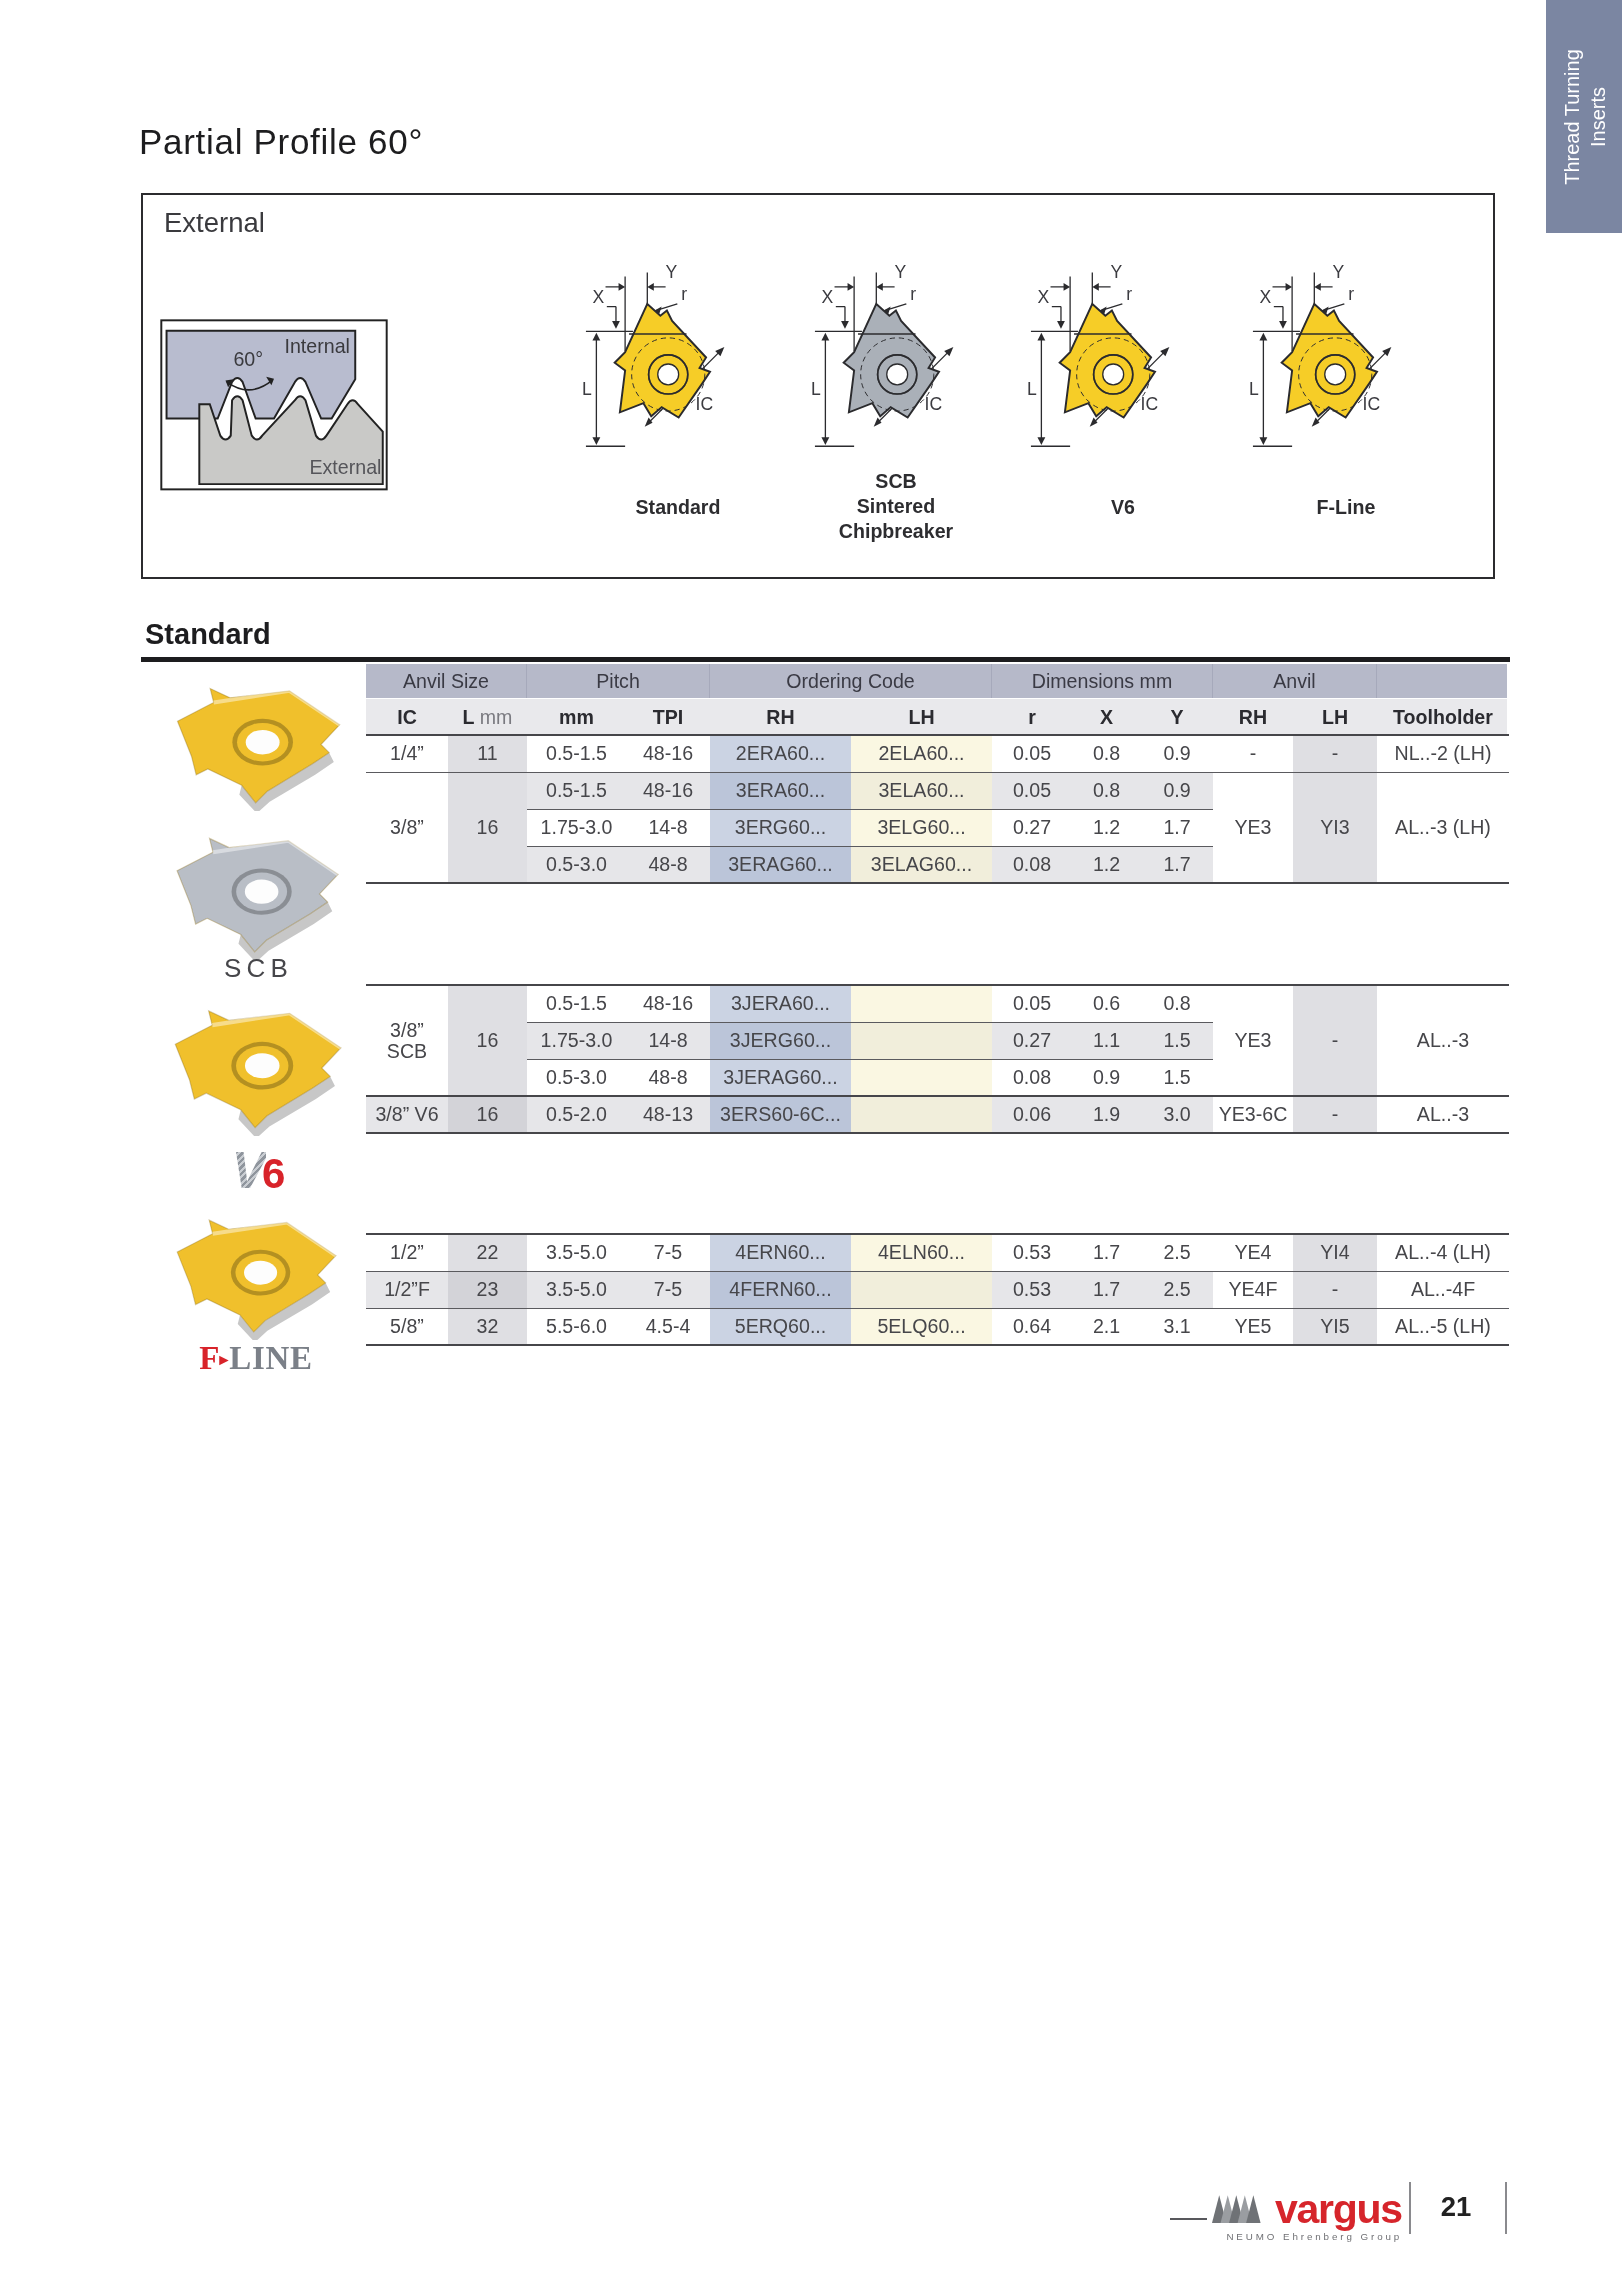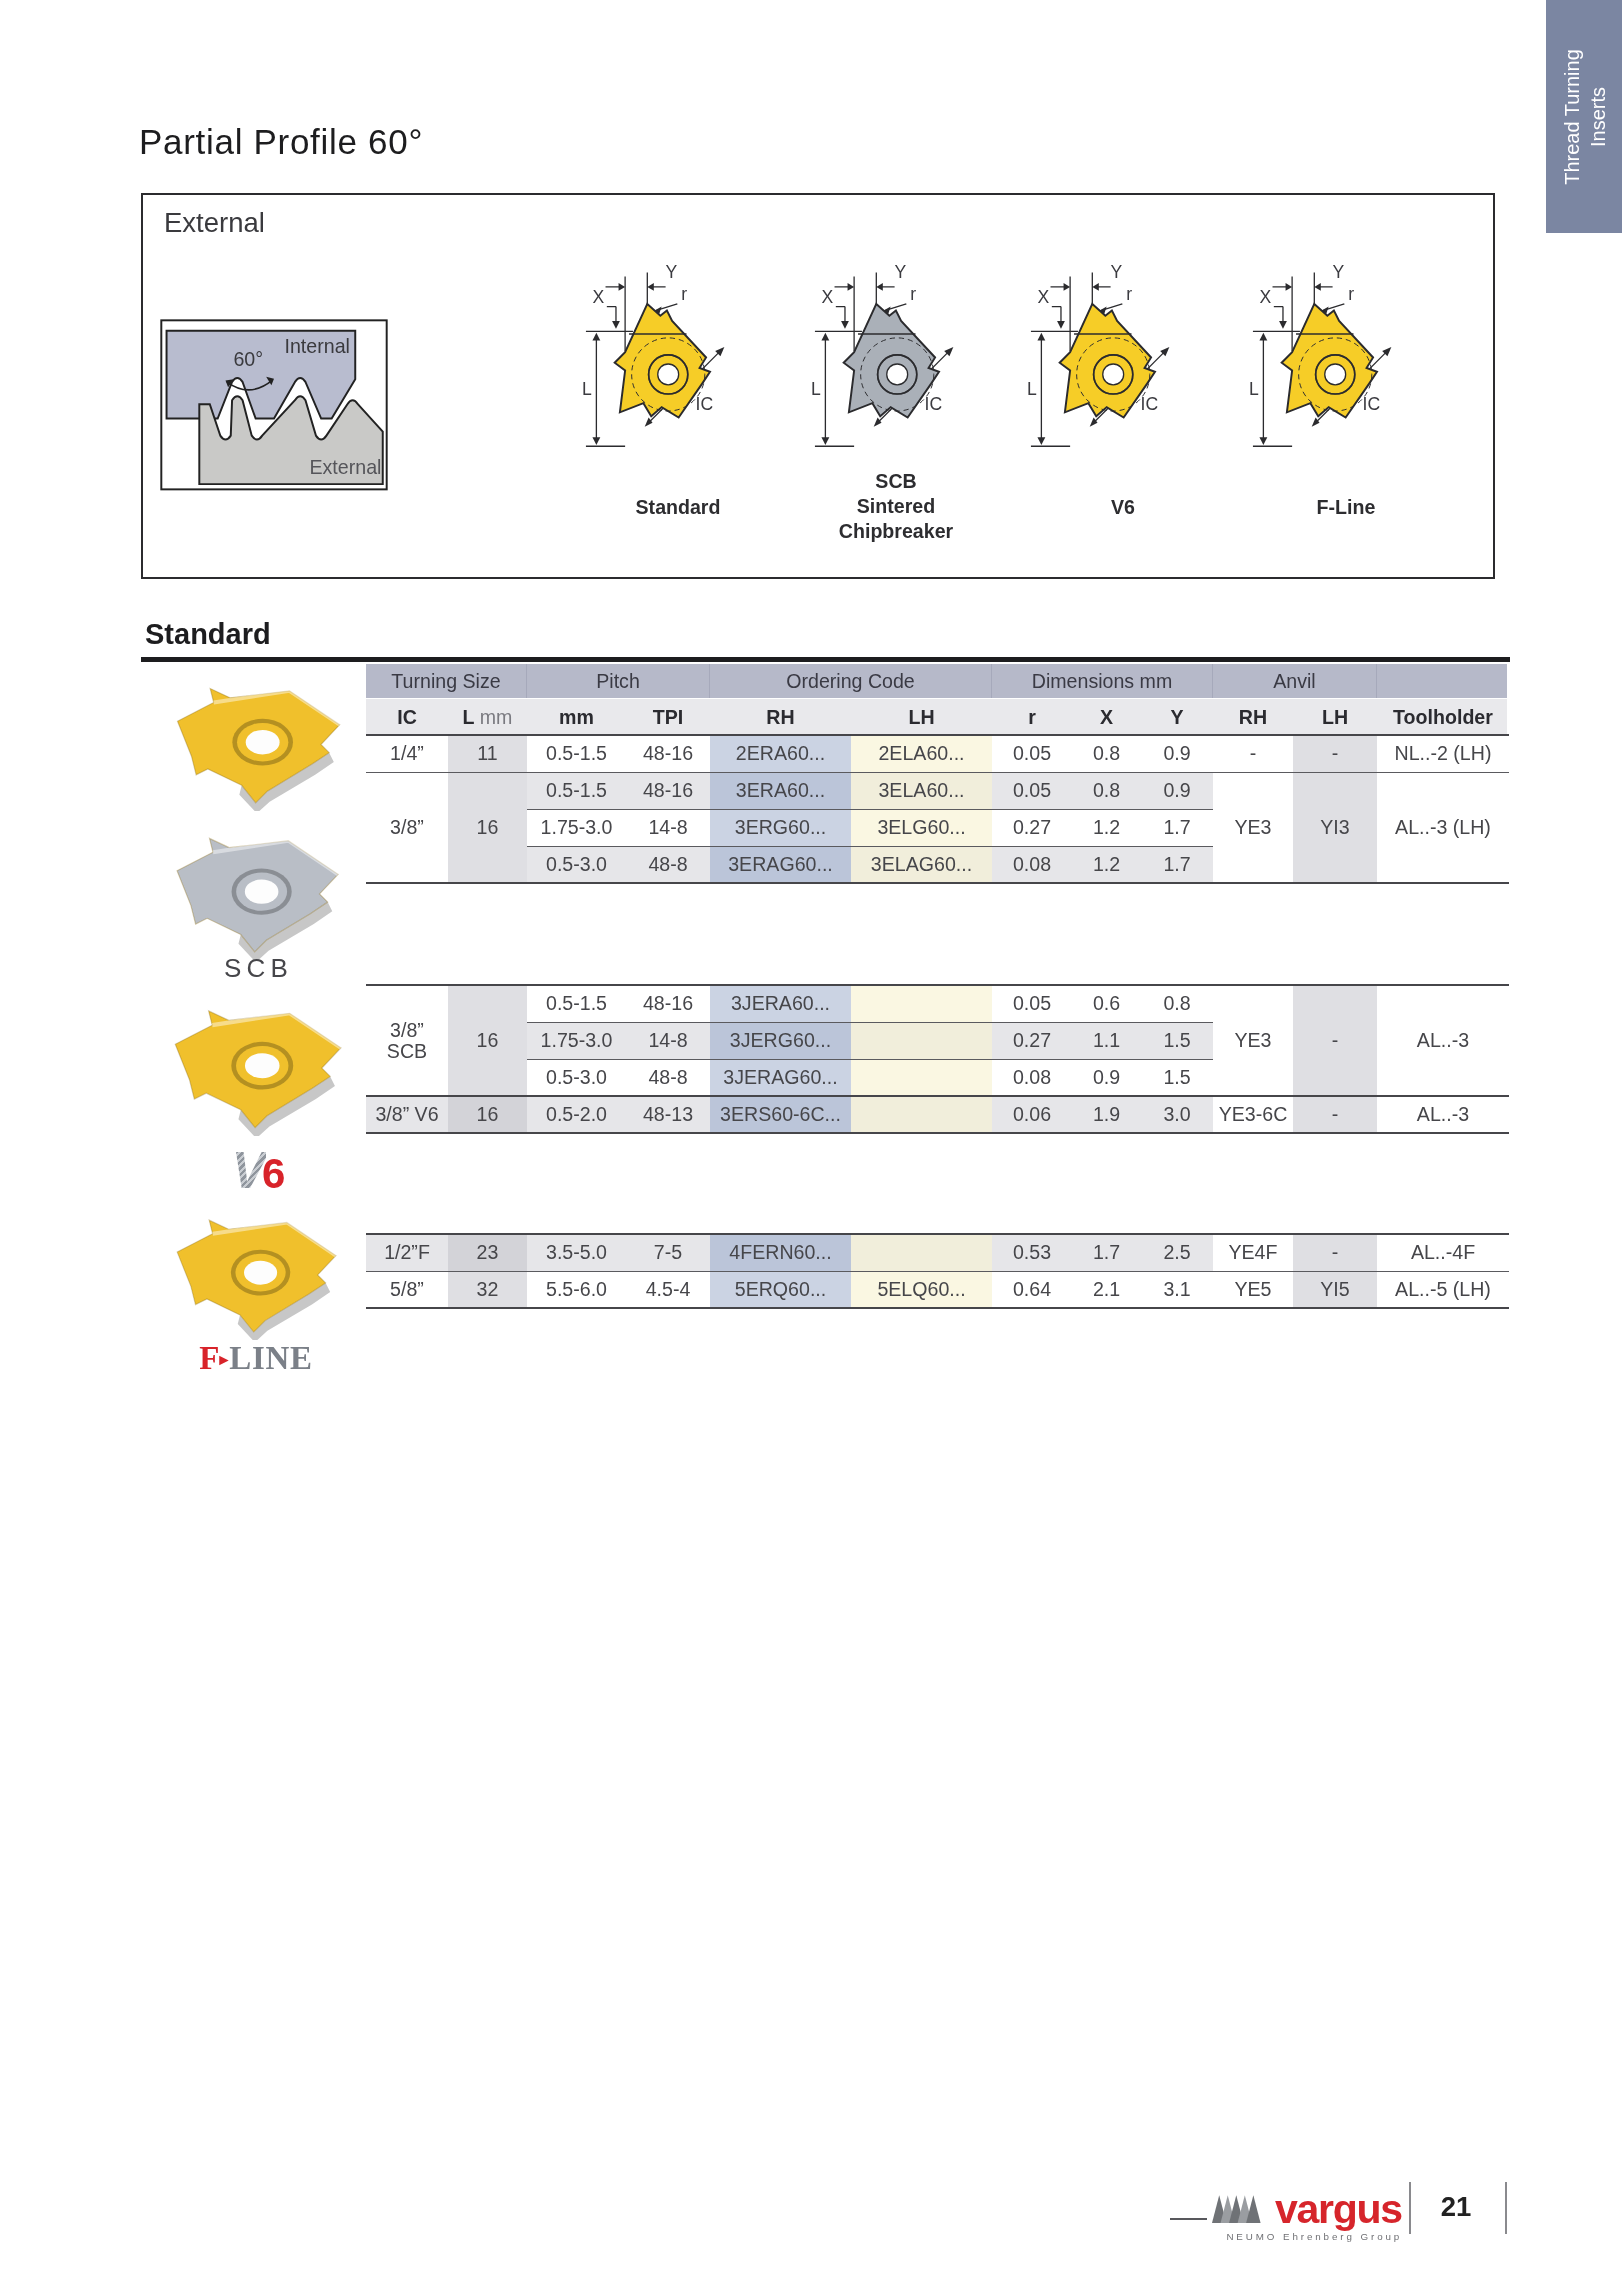--- a/index.html
+++ b/index.html
@@ -218,21 +218,21 @@
   </div>
   <svg class="photo ph-fline" viewBox="0 0 320 240">
       <use href="#insertPhoto"></use>
     </svg>
   <div class="fline-logo">
     <span class="fl-f">F</span><span class="fl-arrow">▸</span><span class="fl-line">LINE</span>
   </div>
 
   <div class="thead">
     <div class="g-row">
-      <div class="g-cell" style="grid-column:1/3">Turning Size</div>
+      <div class="g-cell" style="grid-column:1/3">Anvil Size</div>
       <div class="g-cell" style="grid-column:3/5">Pitch</div>
       <div class="g-cell" style="grid-column:5/7">Ordering Code</div>
       <div class="g-cell" style="grid-column:7/10">Dimensions mm</div>
       <div class="g-cell" style="grid-column:10/12">Anvil</div>
       <div class="g-cell" style="grid-column:12/13"></div>
     </div>
     <div class="c-row">
       <div class="c-cell">IC</div>
       <div class="c-cell">
           <span>L</span>
@@ -391,20 +391,34 @@
         <col style="width:141px">
         <col style="width:141px">
         <col style="width:80px">
         <col style="width:69px">
         <col style="width:72px">
         <col style="width:80px">
         <col style="width:84px">
         <col style="width:132px">
       </colgroup>
     <tbody>
+        <tr>
+      <td>1/2”</td>
+      <td class="g">22</td>
+      <td>3.5-5.0</td>
+      <td>7-5</td>
+      <td class="rh">4ERN60...</td>
+      <td class="lh">4ELN60...</td>
+      <td>0.53</td>
+      <td>1.7</td>
+      <td>2.5</td>
+      <td>YE4</td>
+      <td class="g">YI4</td>
+      <td>AL..-4 (LH)</td>
+    </tr>
     <tr>
       <td class="s">1/2”F</td>
       <td class="gs">23</td>
       <td class="s">3.5-5.0</td>
       <td class="s">7-5</td>
       <td class="rhs">4FERN60...</td>
       <td class="lhs"></td>
       <td class="s">0.53</td>
       <td class="s">1.7</td>
       <td class="s">2.5</td>

